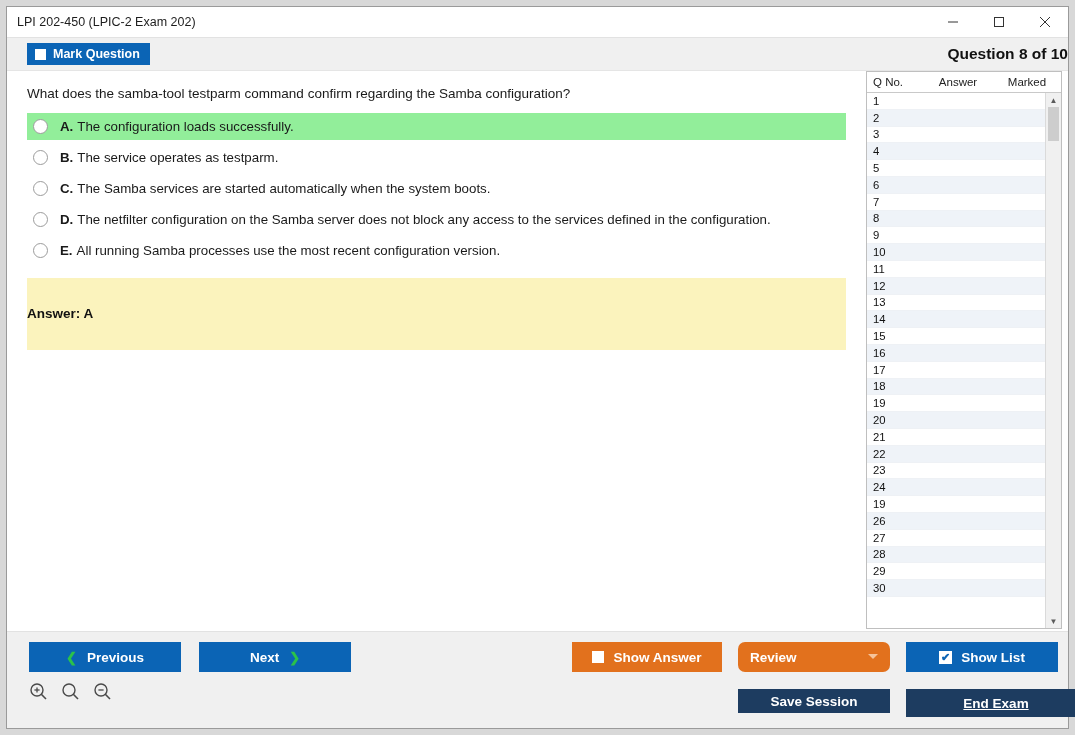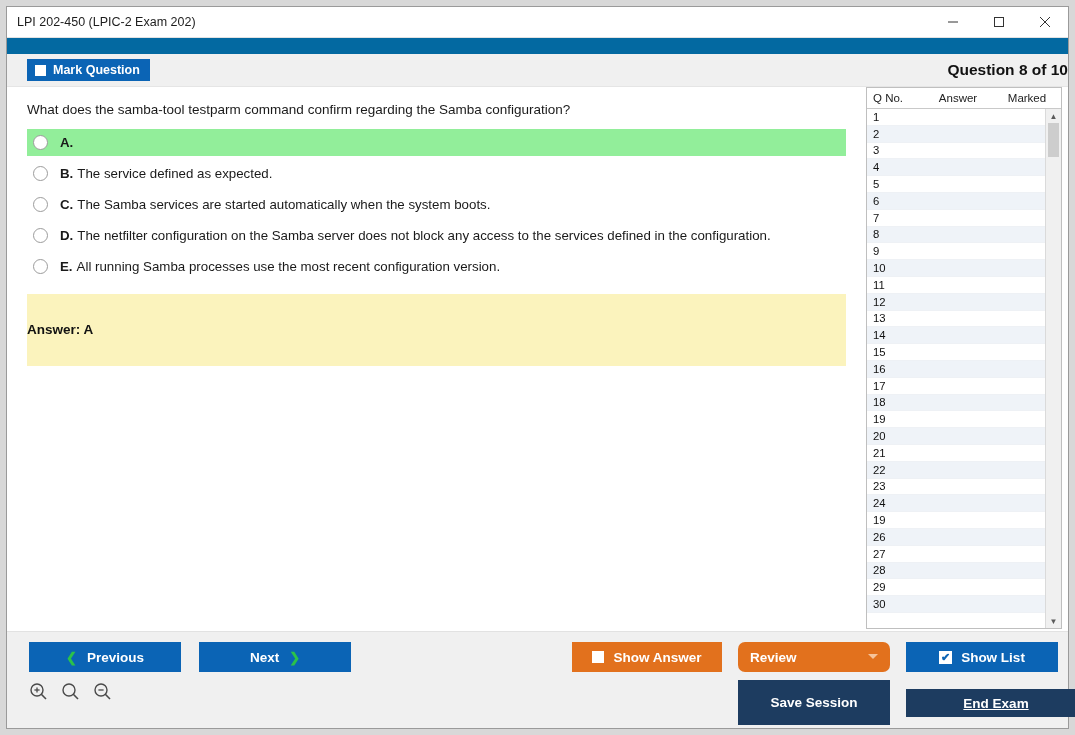--- a/index.html
+++ b/index.html
@@ -12,26 +12,25 @@
     background: #d8d8d8;
     font-family: "Liberation Sans", sans-serif;
     overflow: hidden;
   }
   .app-window {
     position: absolute;
     left: 6px;
     top: 6px;
     width: 1063px;
     height: 723px;
-    background: #0369a1;
+    background: #c4b5fd;
     border: 1px solid #9a9a9a;
     box-sizing: border-box;
     display: flex;
     flex-direction: column;
-    gap: 16px;
   }
   
   .titlebar {
     height: 30px;
     background: #ffffff;
     display: flex;
     align-items: center;
     border-bottom: 1px solid #e2e2e2;
     flex: none;
   }
@@ -306,23 +305,23 @@
     height: 30px;
   }
   #show-list-btn .chk {
     width: 13px; height: 13px; background: #ffffff; margin-right: 9px;
     color: #0b64b5; font-size: 11px; line-height: 13px; text-align: center;
     font-weight: bold;
   }
   #save-session-btn {
     position: absolute;
     left: 731px;
-    top: 48px;
+    top: 57px;
     width: 152px;
-    height: 45px;
+    height: 24px;
     text-align: center;
   }
   #end-exam-btn {
     position: absolute;
     left: 899px;
     top: 57px;
     width: 180px;
     height: 28px;
     text-decoration: underline;
   }
@@ -383,25 +382,26 @@
 
     <div class="content-row">
 
       <div class="question-pane">
         <div class="q-text">What does the samba-tool testparm command confirm regarding the Samba configuration?</div>
 
         <div class="options">
           <div class="opt correct">
             <span class="radio"></span>
             <span class="opt-letter">A.</span>
+            <span>The configuration loads successfully.</span>
           </div>
           <div class="opt">
             <span class="radio"></span>
             <span class="opt-letter">B.</span>
-            <span>The service defined as expected.</span>
+            <span>The service operates as testparm.</span>
           </div>
           <div class="opt">
             <span class="radio"></span>
             <span class="opt-letter">C.</span>
             <span>The Samba services are started automatically when the system boots.</span>
           </div>
           <div class="opt">
             <span class="radio"></span>
             <span class="opt-letter">D.</span>
             <span>The netfilter configuration on the Samba server does not block any access to the services defined in the configuration.</span>

